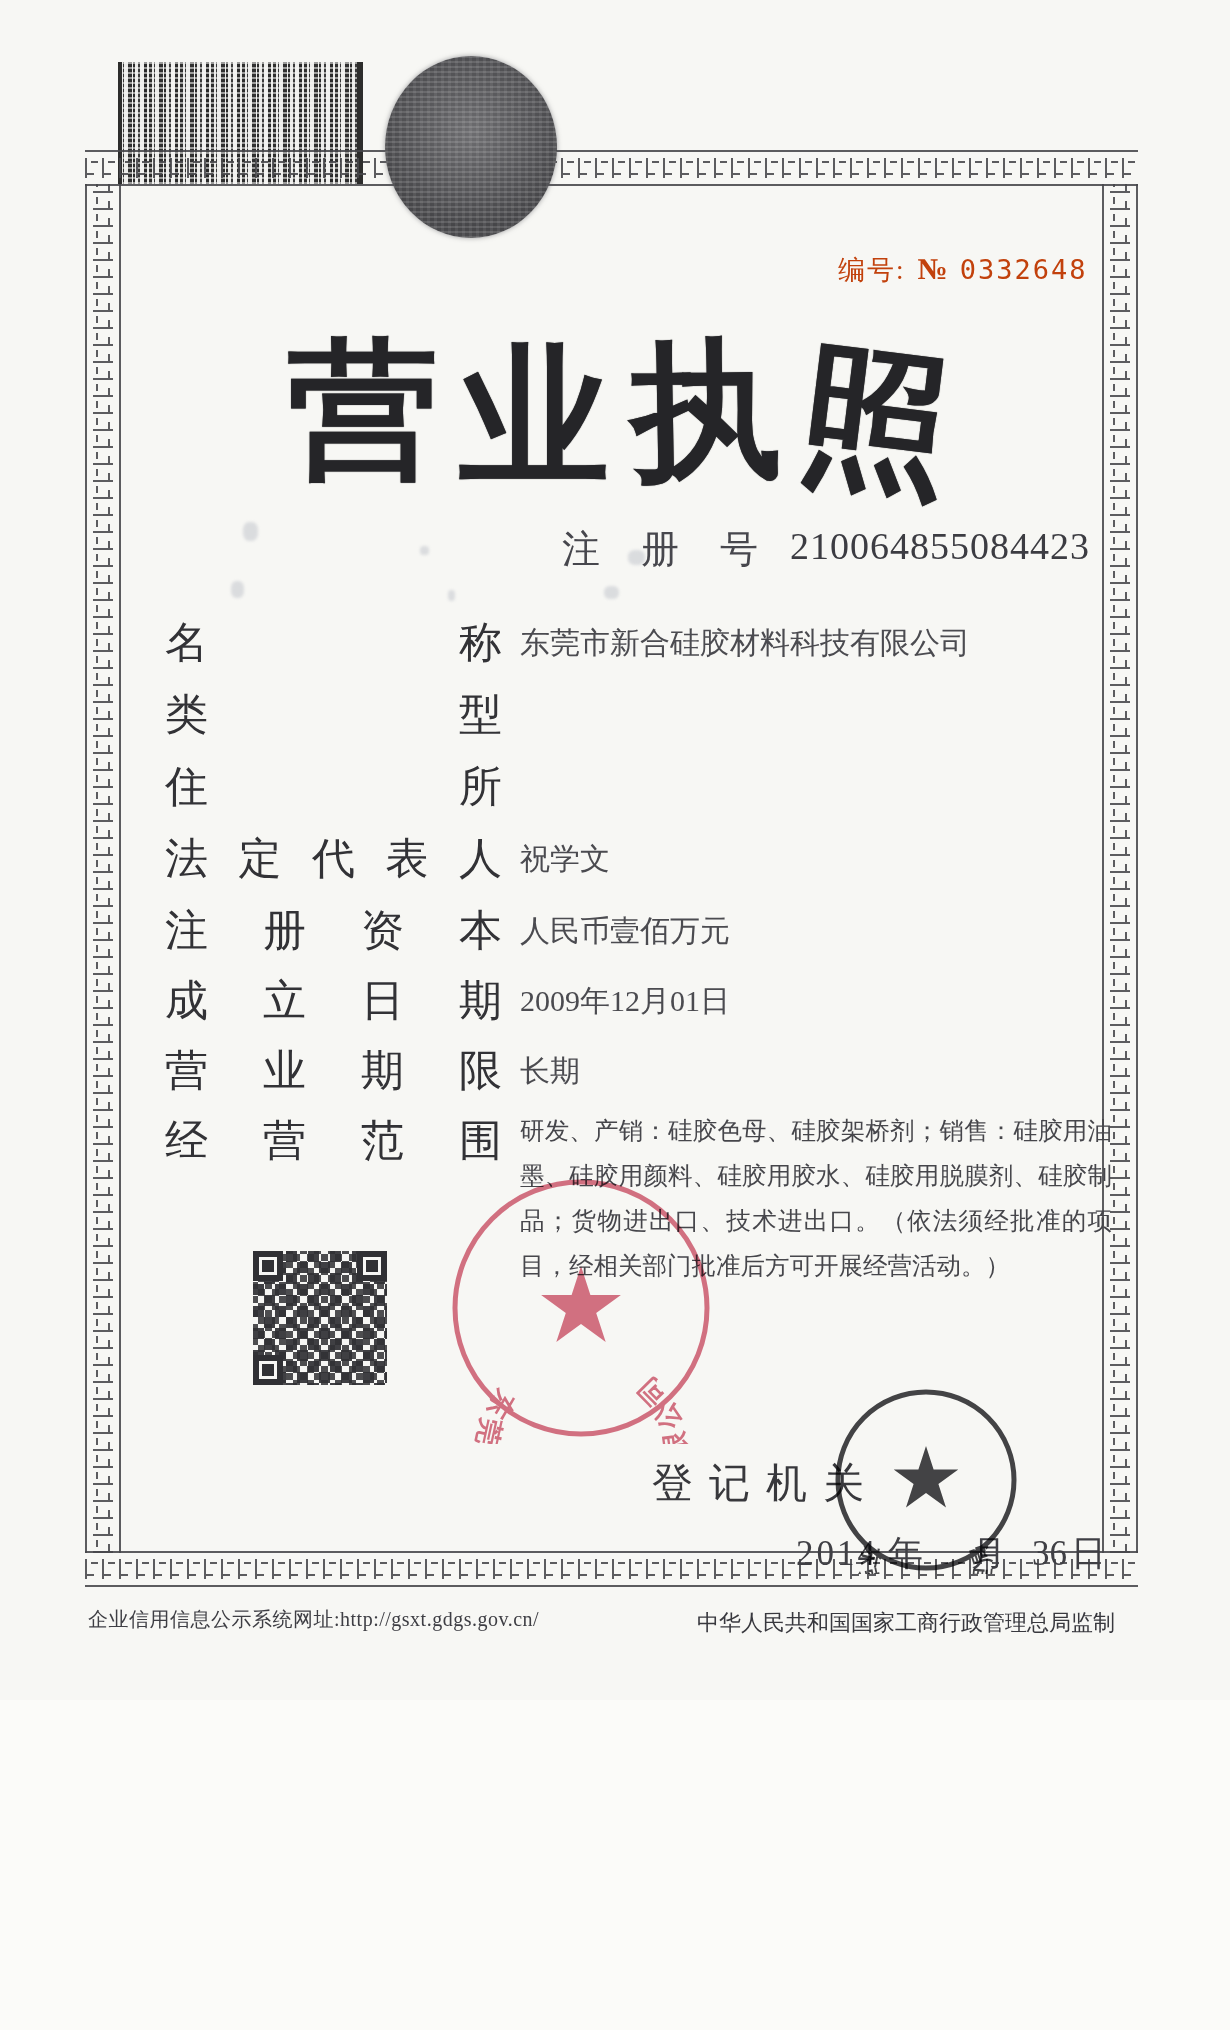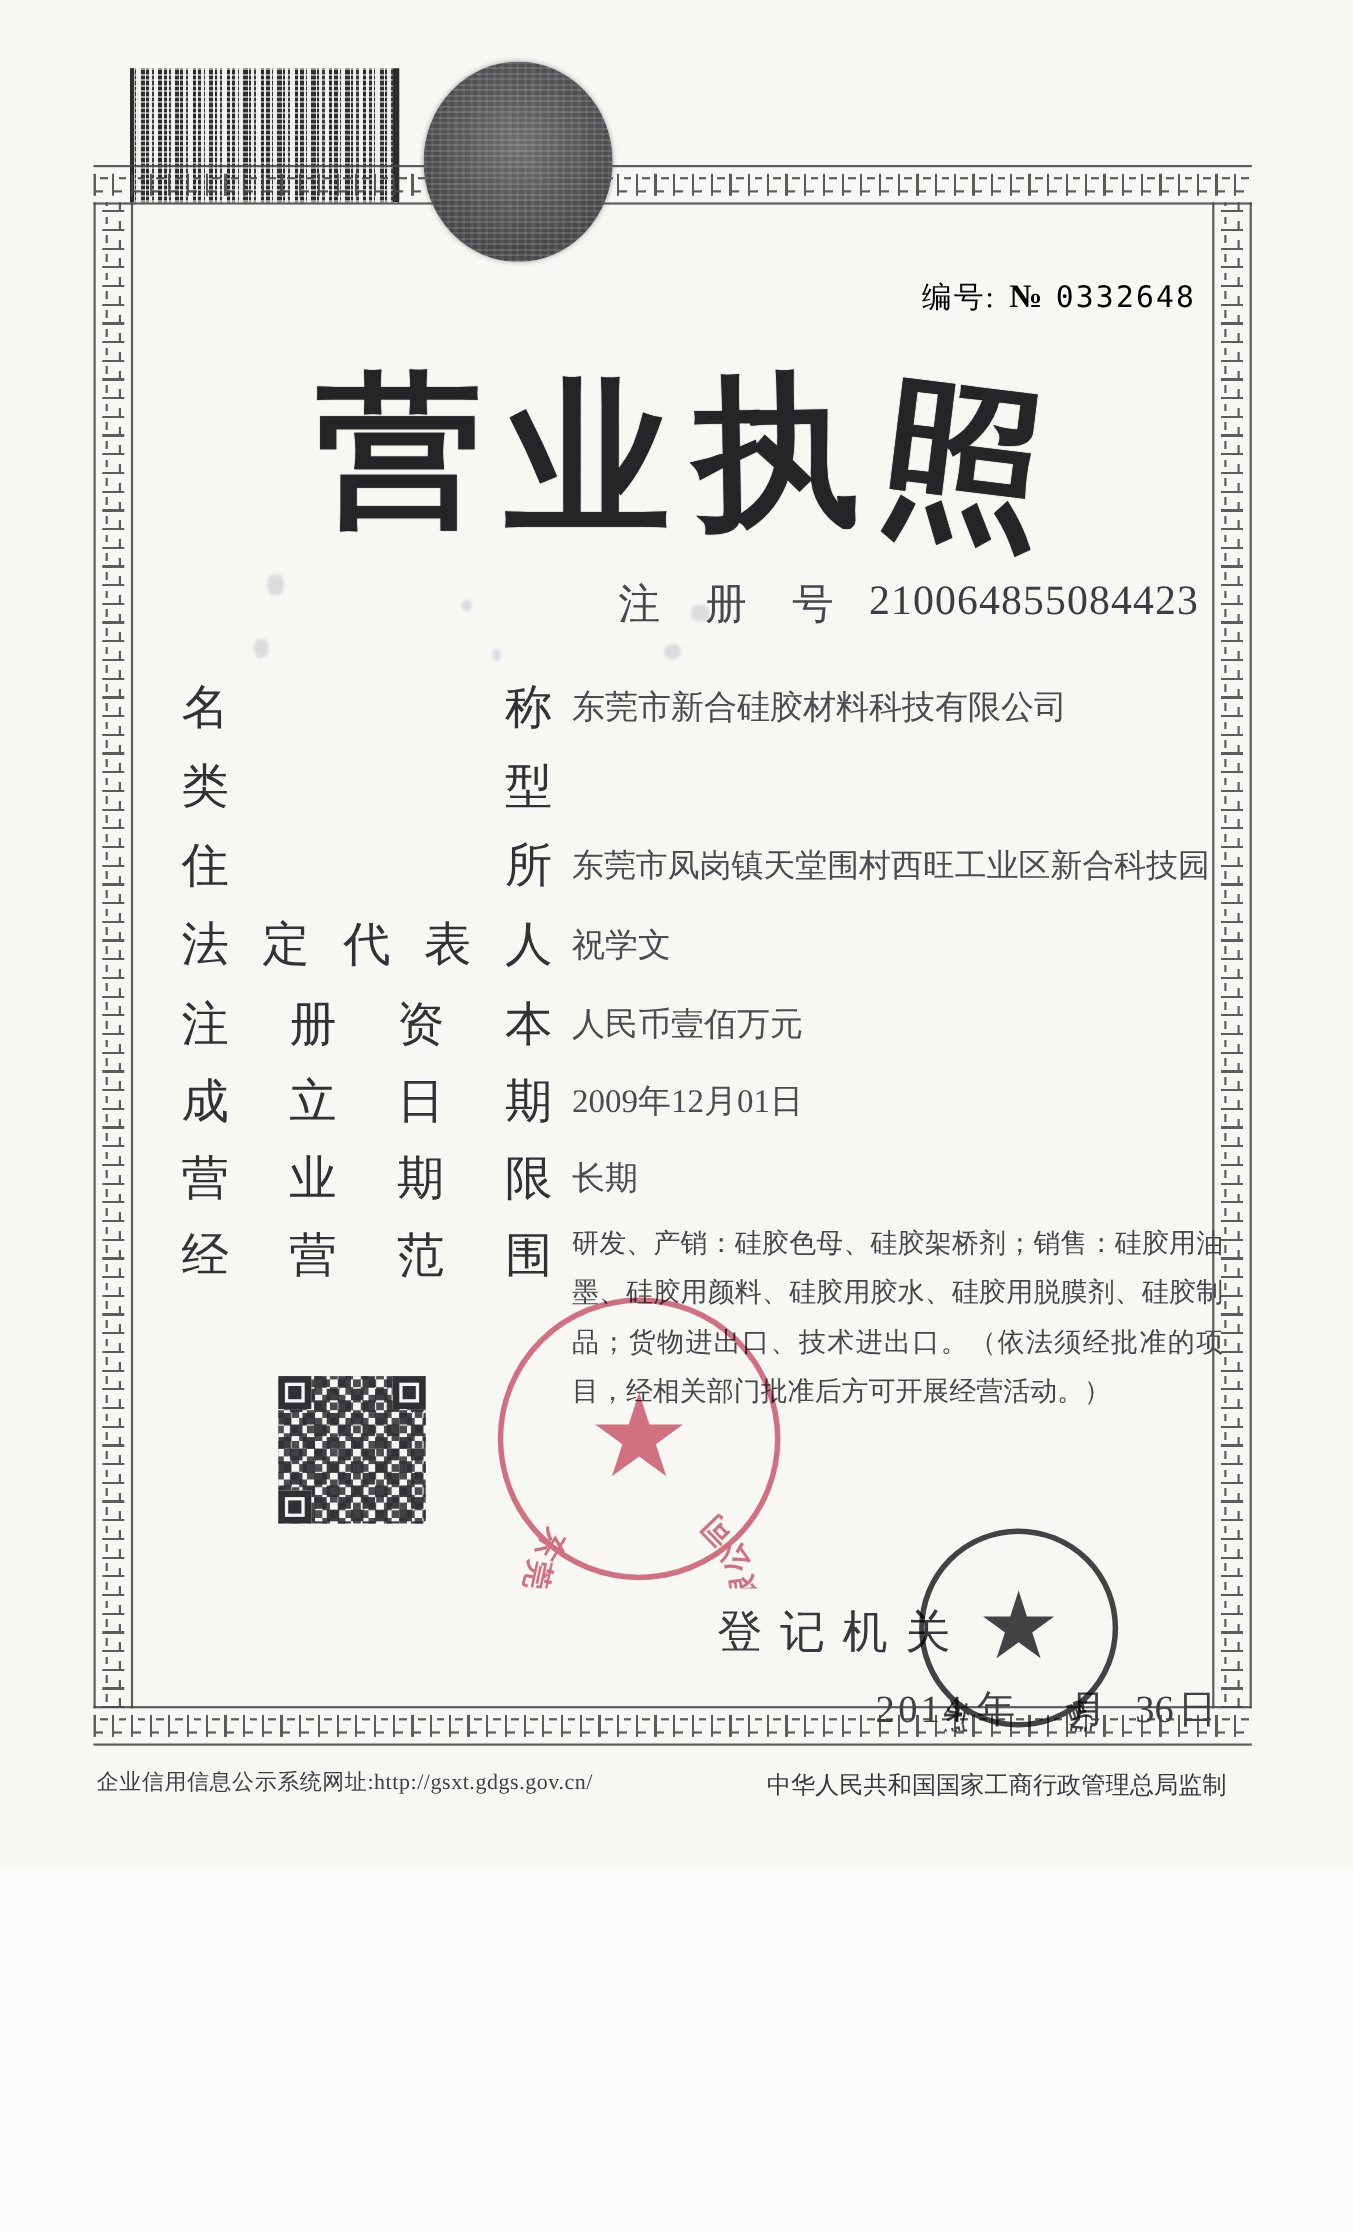--- a/index.html
+++ b/index.html
@@ -59,21 +59,21 @@
       linear-gradient(#47474b,#47474b),
       repeating-linear-gradient(0deg,#47474b 0 2px, rgba(0,0,0,0) 2px 17px),
       repeating-linear-gradient(0deg, rgba(0,0,0,0) 0 6px, #47474b 6px 13px, rgba(0,0,0,0) 13px 17px),
       repeating-linear-gradient(0deg, rgba(0,0,0,0) 0 2px, #47474b 2px 9px, rgba(0,0,0,0) 9px 17px);
     background-size:2px 100%,2px 100%,56% 100%,2px 100%,2px 100%;
     background-position:0 0,100% 0,50% 0,31% 0,67% 0;
     background-repeat:no-repeat;
   }
 
   
-  .serial{position:absolute;left:838px;top:252px;display:flex;align-items:baseline;gap:12px;z-index:4;color:#000000;}
+  .serial{position:absolute;left:838px;top:252px;display:flex;align-items:baseline;gap:12px;z-index:4;color:#c2410c;}
   .serial-label{font-size:27px;letter-spacing:2px;}
   .serial-nomark{font-size:30px;font-weight:bold;}
   .serial-num{font-size:27px;font-family:"DejaVu Sans Mono","Liberation Mono",monospace;letter-spacing:2px;}
 
   
   .title{
     position:absolute;left:288px;top:332px;width:664px;height:172px;z-index:4;
     display:flex;justify-content:space-between;align-items:flex-start;
     font-size:150px;line-height:1.05;font-weight:bold;color:#252528;
     font-family:"Liberation Sans","DejaVu Sans",sans-serif;
@@ -209,21 +209,20 @@
     <span class="flabel">
         <span>类</span>
         <span>型</span>
       </span>
   </div>
   <div class="row row-2">
     <span class="flabel">
         <span>住</span>
         <span>所</span>
       </span>
-    <span class="fvalue">东莞市凤岗镇天堂围村西旺工业区新合科技园</span>
   </div>
   <div class="row row-3">
     <span class="flabel">
         <span>法</span>
         <span>定</span>
         <span>代</span>
         <span>表</span>
         <span>人</span>
       </span>
     <span class="fvalue">祝学文</span>

